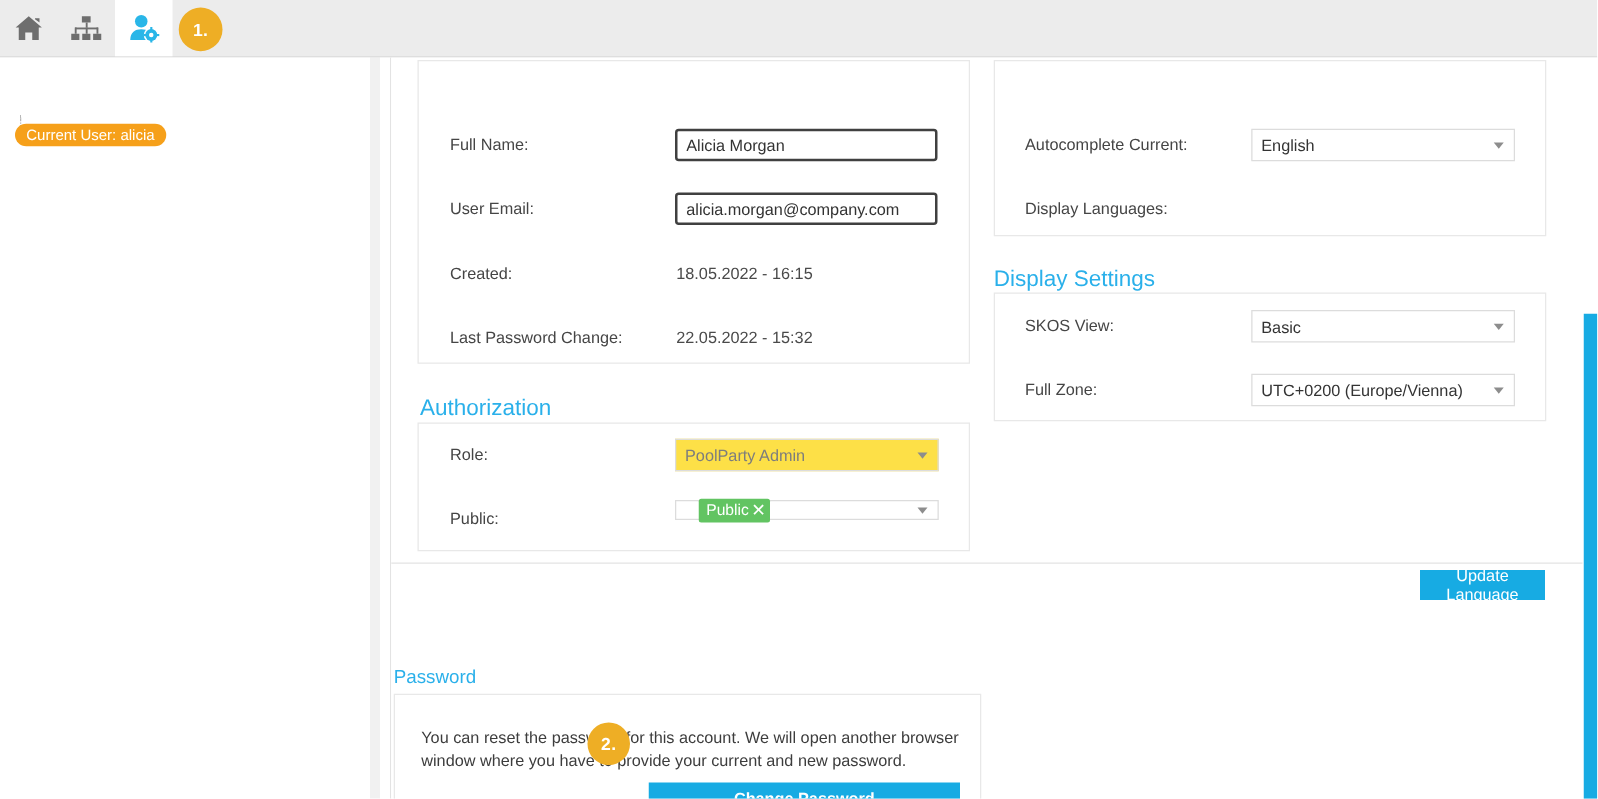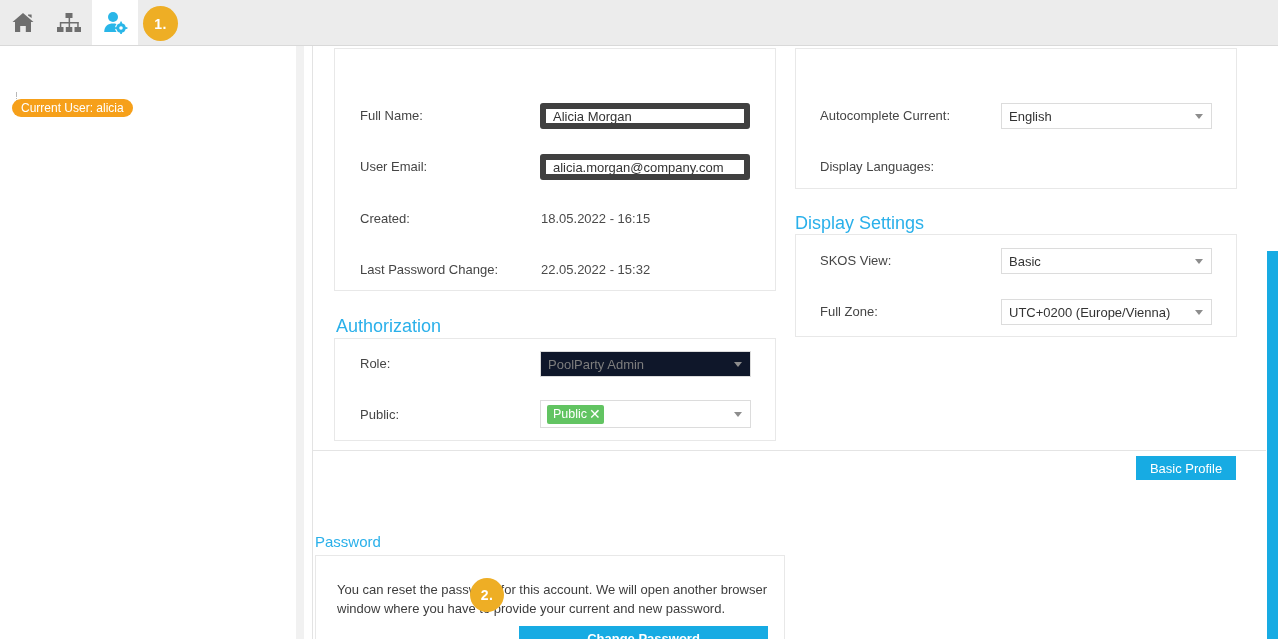--- a/index.html
+++ b/index.html
@@ -141,21 +141,21 @@
   .fstatic {
     position: absolute;
     color: #4a4a4a;
     font-size: 13px;
     white-space: nowrap;
   }
 
   .ftext {
     position: absolute;
     box-sizing: border-box;
-    border: 6px solid #404040;
+    border: 2px solid #404040;
     border-radius: 3px;
     background: #ffffff;
     font-family: "Liberation Sans", sans-serif;
     font-size: 13px;
     color: #333333;
     padding: 0 7px;
     outline: none;
   }
 
   .fselect {
@@ -164,21 +164,21 @@
     border: 1px solid #dcdcdc;
     background: #ffffff;
     display: flex;
     align-items: center;
     padding: 0 7px;
     font-size: 13px;
   }
   .fselect .val { color: #333333; white-space: nowrap; }
   .fselect .val.muted { color: #b2b2b2; }
   .fselect .val.dim { color: #7d7d7d; }
-  .fselect.disabled { background: #0f172a; }
+  .fselect.disabled { background: #fde047; }
   .caret {
     position: absolute;
     right: 8px; top: 50%;
     margin-top: -2px;
     width: 0; height: 0;
     border-left: 4px solid transparent;
     border-right: 4px solid transparent;
     border-top: 5px solid #8d8d8d;
   }
 
@@ -335,21 +335,21 @@
 
       <div class="fieldbox" style="left:21px; top:292px; width:442px; height:103px;"></div>
 
       <div class="flabel" style="left:47px; top:310px;">Role:</div>
       <div class="fselect disabled" style="left:227px; top:305px; width:211px; height:26px;">
         <span class="val dim">PoolParty Admin</span>
         <span class="caret"></span>
       </div>
 
       <div class="flabel" style="left:47px; top:361px;">Public:</div>
-      <div class="fselect" style="left:227px; top:354px; width:211px; height:28px; padding-left:6px;">
+      <div class="fselect" style="left:227px; top:354px; width:211px; height:16px; padding-left:18px;">
         <span class="tag">
           <span>Public</span>
           <span class="x">✕</span>
         </span>
         <span class="caret"></span>
       </div>
 
       <div class="fieldbox" style="left:482px; top:2px; width:442px; height:141px;"></div>
 
       <div class="flabel" style="left:507px; top:62px;">Autocomplete Current:</div>
@@ -370,21 +370,21 @@
         <span class="caret"></span>
       </div>
 
       <div class="flabel" style="left:507px; top:258px;">Full Zone:</div>
       <div class="fselect" style="left:688px; top:253px; width:211px; height:26px;">
         <span class="val">UTC+0200 (Europe/Vienna)</span>
         <span class="caret"></span>
       </div>
     </div>
 
-    <button class="btn-primary" id="update-profile-btn">Basic Profile</button>
+    <button class="btn-primary" id="update-profile-btn">Update Language</button>
 
     <div class="section-head password-head">Password</div>
 
     <div class="password-card">
       <div class="password-text">You can reset the password for this account. We will open another browser window where you have to provide your current and new password.</div>
       <button class="btn-primary" id="change-password-btn">Change Password</button>
     </div>
 
     <div class="scrollbar-track">
       <div class="scrollbar-thumb"></div>

